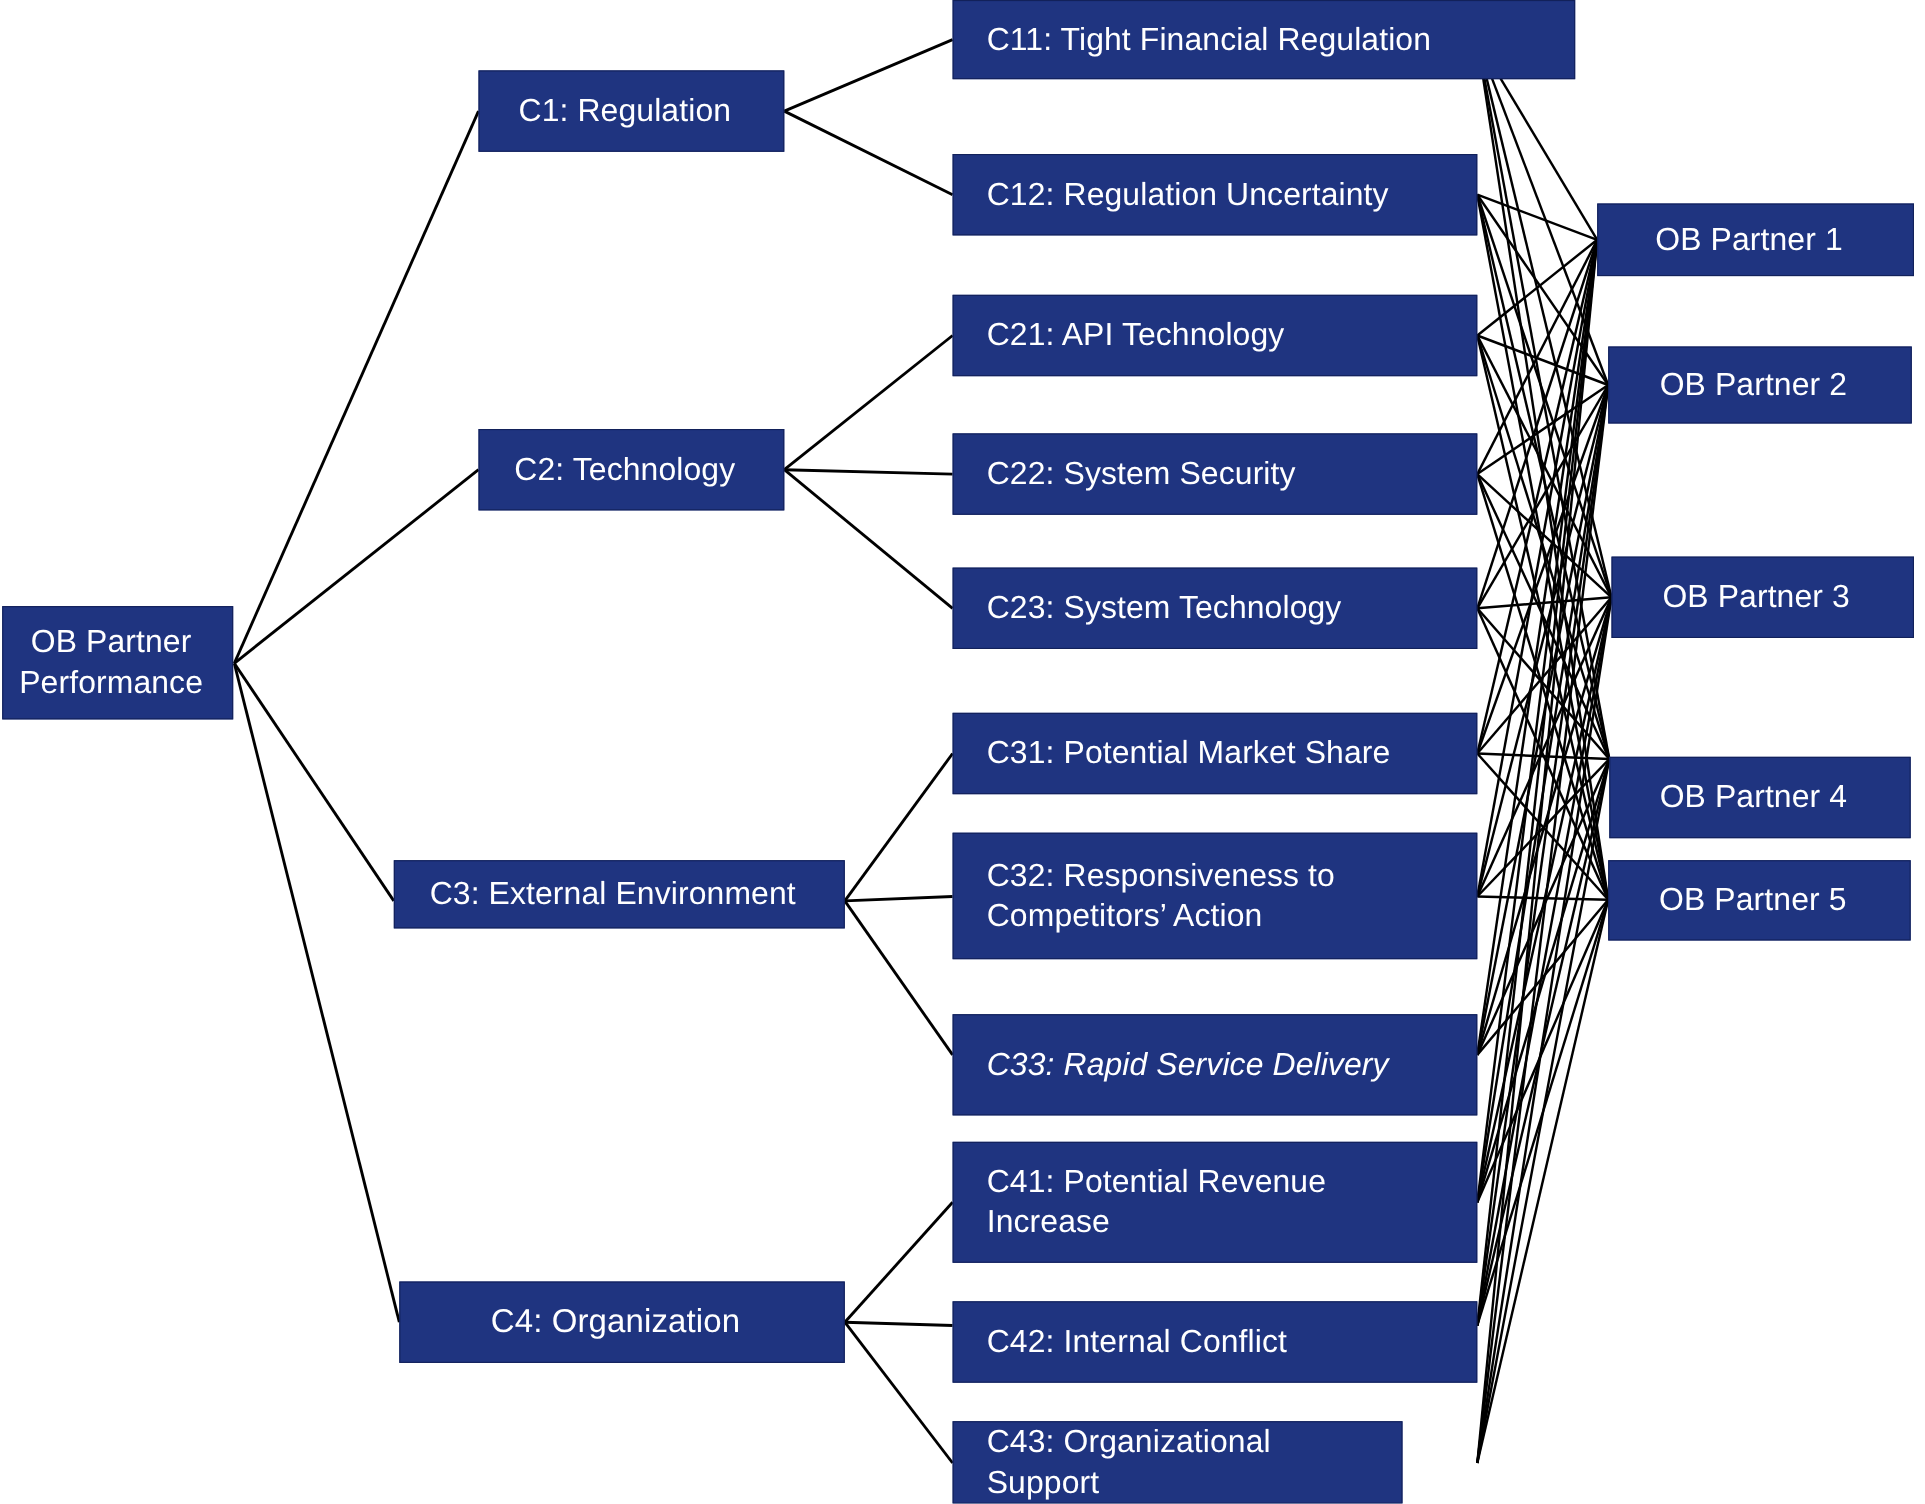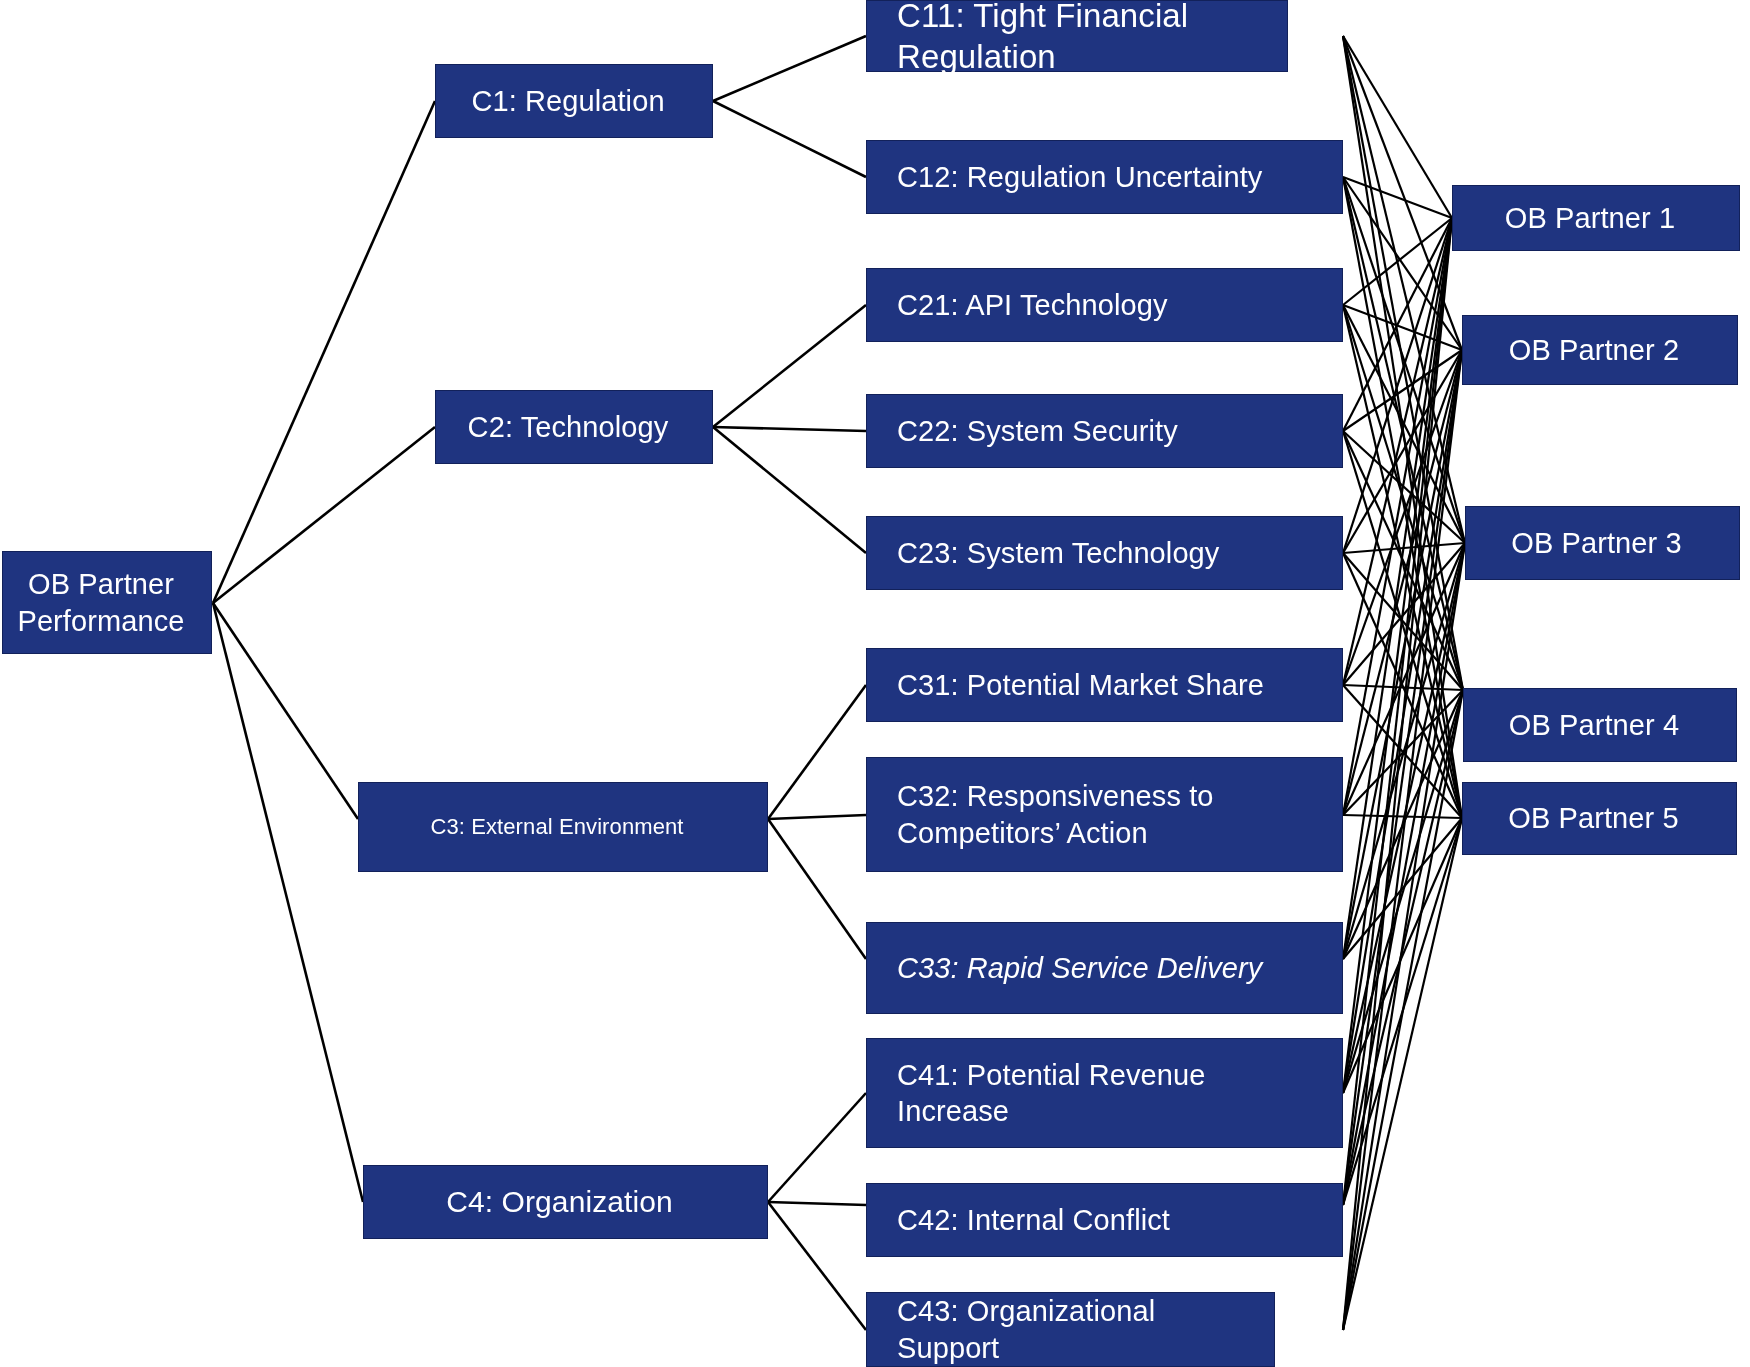--- a/index.html
+++ b/index.html
@@ -116,28 +116,28 @@
       <span>Performance</span>
     </span>
   </div>
 
   <div class="node center" style="left:435px;top:64px;width:278px;height:74px;font-size:29px;">
     <span class="lbl">C1: Regulation</span>
   </div>
   <div class="node center" style="left:435px;top:390px;width:278px;height:74px;font-size:29px;">
     <span class="lbl">C2: Technology</span>
   </div>
-  <div class="node center" style="left:358px;top:782px;width:410px;height:90px;font-size:22px;">
+  <div class="node center" style="left:358px;top:782px;width:410px;height:62px;font-size:29px;">
     <span class="lbl">C3: External Environment</span>
   </div>
   <div class="node center" style="left:363px;top:1165px;width:405px;height:74px;font-size:30px;">
     <span class="lbl">C4: Organization</span>
   </div>
 
-  <div class="node left" style="left:866px;top:0px;width:422px;height:72px;font-size:33px;">
+  <div class="node left" style="left:866px;top:0px;width:566px;height:72px;font-size:29px;">
     <span class="lbl">C11: Tight Financial Regulation</span>
   </div>
   <div class="node left" style="left:866px;top:140px;width:477px;height:74px;font-size:29px;">
     <span class="lbl">C12: Regulation Uncertainty</span>
   </div>
   <div class="node left" style="left:866px;top:268px;width:477px;height:74px;font-size:29px;">
     <span class="lbl">C21: API Technology</span>
   </div>
   <div class="node left" style="left:866px;top:394px;width:477px;height:74px;font-size:29px;">
     <span class="lbl">C22: System Security</span>

